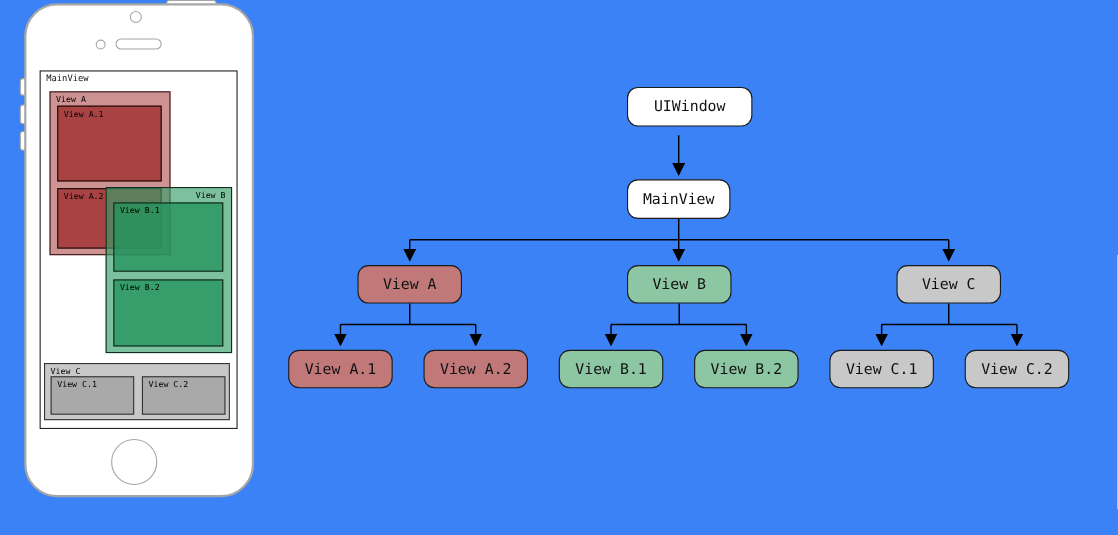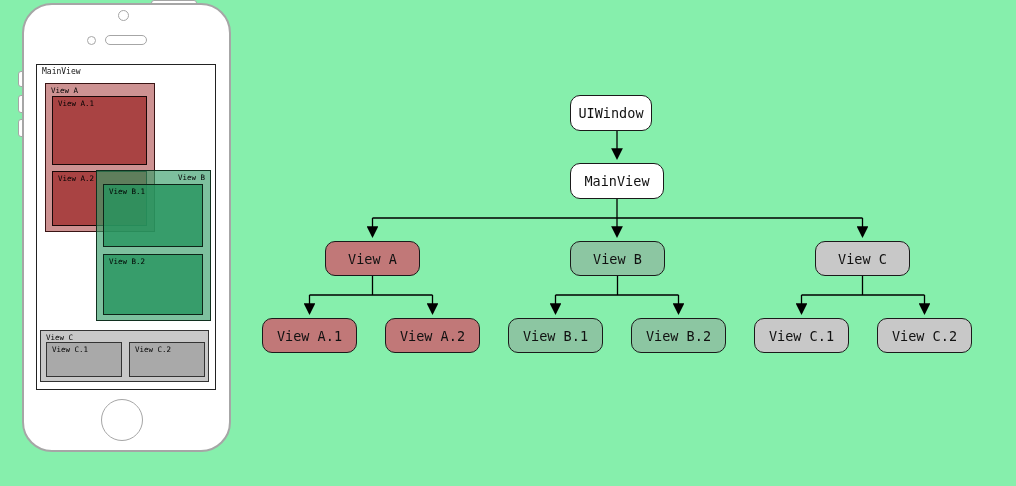--- a/index.html
+++ b/index.html
@@ -1,16 +1,16 @@
 <!DOCTYPE html>
 <html><head>
 <meta charset="utf-8">
 <style>
   html,body{margin:0;padding:0;background:#fff;}
-  #stage{position:relative;width:1016px;height:486px;background:#86efac;overflow:hidden;
+  #stage{position:relative;width:1016px;height:486px;background:#3b82f6;overflow:hidden;
          font-family:"DejaVu Sans Mono","Liberation Mono",monospace;color:#111;text-decoration:underline;}
 
   
   .side-btn{position:absolute;background:#fff;border:1.5px solid #a6a6a6;border-radius:3px;}
   .phone{position:absolute;left:22px;top:3px;width:205px;height:445px;background:#fff;
          border:2px solid #a6a6a6;border-radius:30px;}
   .camera{position:absolute;left:94px;top:5px;width:9px;height:9px;border:1.5px solid #a6a6a6;border-radius:50%;}
   .sensor{position:absolute;left:63px;top:31px;width:7px;height:7px;border:1.5px solid #a6a6a6;border-radius:50%;}
   .speaker{position:absolute;left:81px;top:30px;width:40px;height:8px;border:1.5px solid #a6a6a6;border-radius:6px;}
   .home{position:absolute;left:77px;top:394px;width:40px;height:40px;border:1.5px solid #a6a6a6;border-radius:50%;}
@@ -30,21 +30,21 @@
   .pv-c2{left:88px;top:11px;width:76px;height:35px;background:#a9a9a9;border:1.5px solid #333;}
 
   
   .connectors{position:absolute;left:0;top:0;width:1016px;height:486px;pointer-events:none;}
   .tnode{position:absolute;box-sizing:border-box;display:flex;align-items:center;justify-content:center;
          border:1.5px solid #1a1a1a;border-radius:10px;font-size:13.5px;white-space:nowrap;}
   .n-white{background:#fff;}
   .n-red{background:#c17878;}
   .n-green{background:#8cc6a2;}
   .n-gray{background:#c8c8c8;}
-  .uiwindow{left:570px;top:95px;width:82px;height:36px;}
+  .uiwindow{left:570px;top:79px;width:114px;height:36px;}
   .mainview{left:570px;top:163px;width:94px;height:36px;}
   .row3{top:241px;width:95px;height:35px;}
   .row4{top:318px;width:95px;height:35px;}
 </style>
 </head>
 <body>
 <div id="stage">
 
   <div class="side-btn" style="left:151px;top:0;width:44px;height:8px;"></div>
   <div class="side-btn" style="left:18px;top:71px;width:7px;height:14px;"></div>

